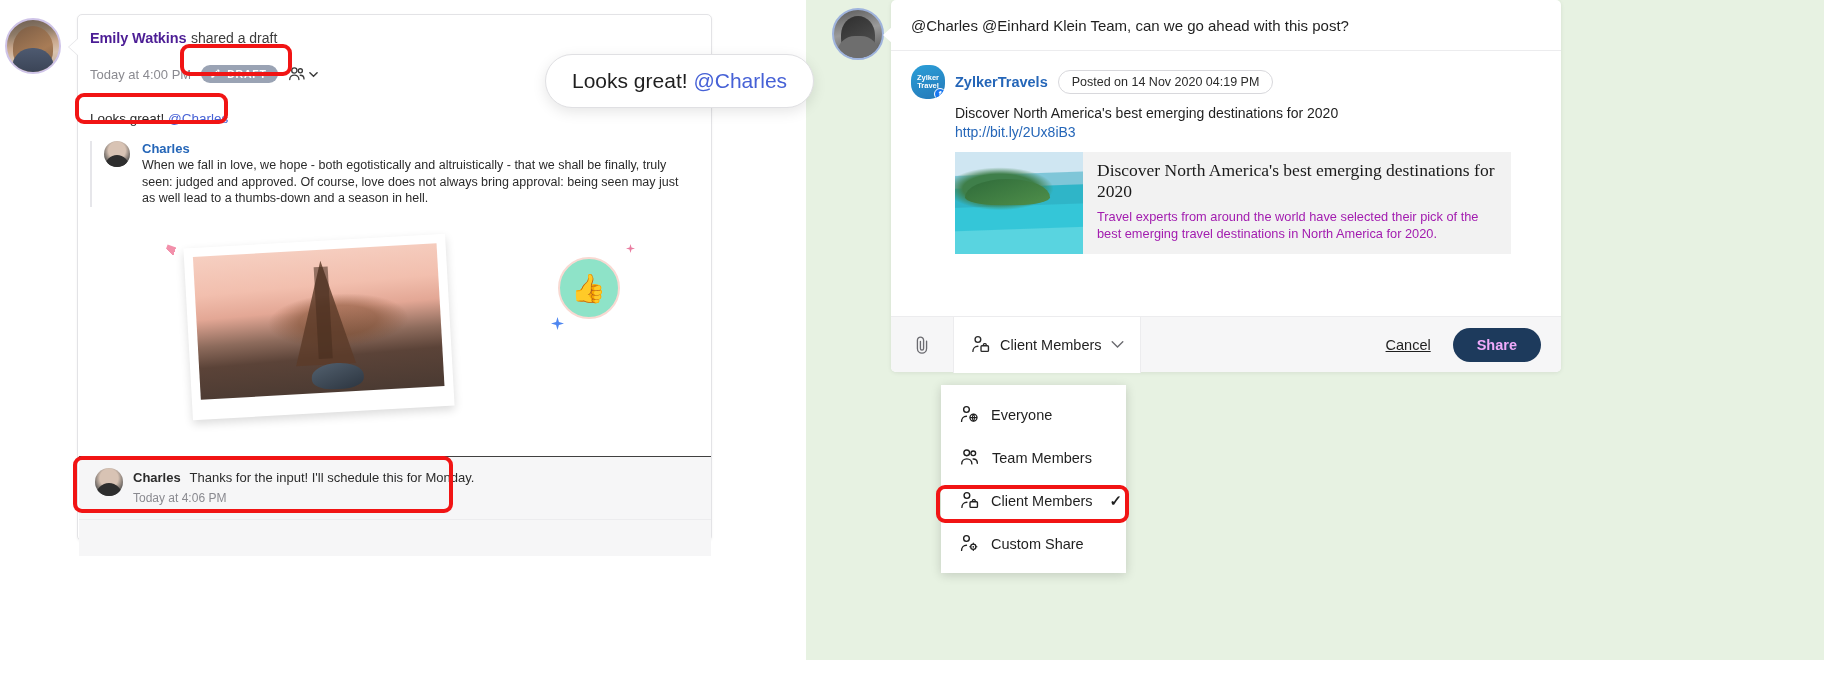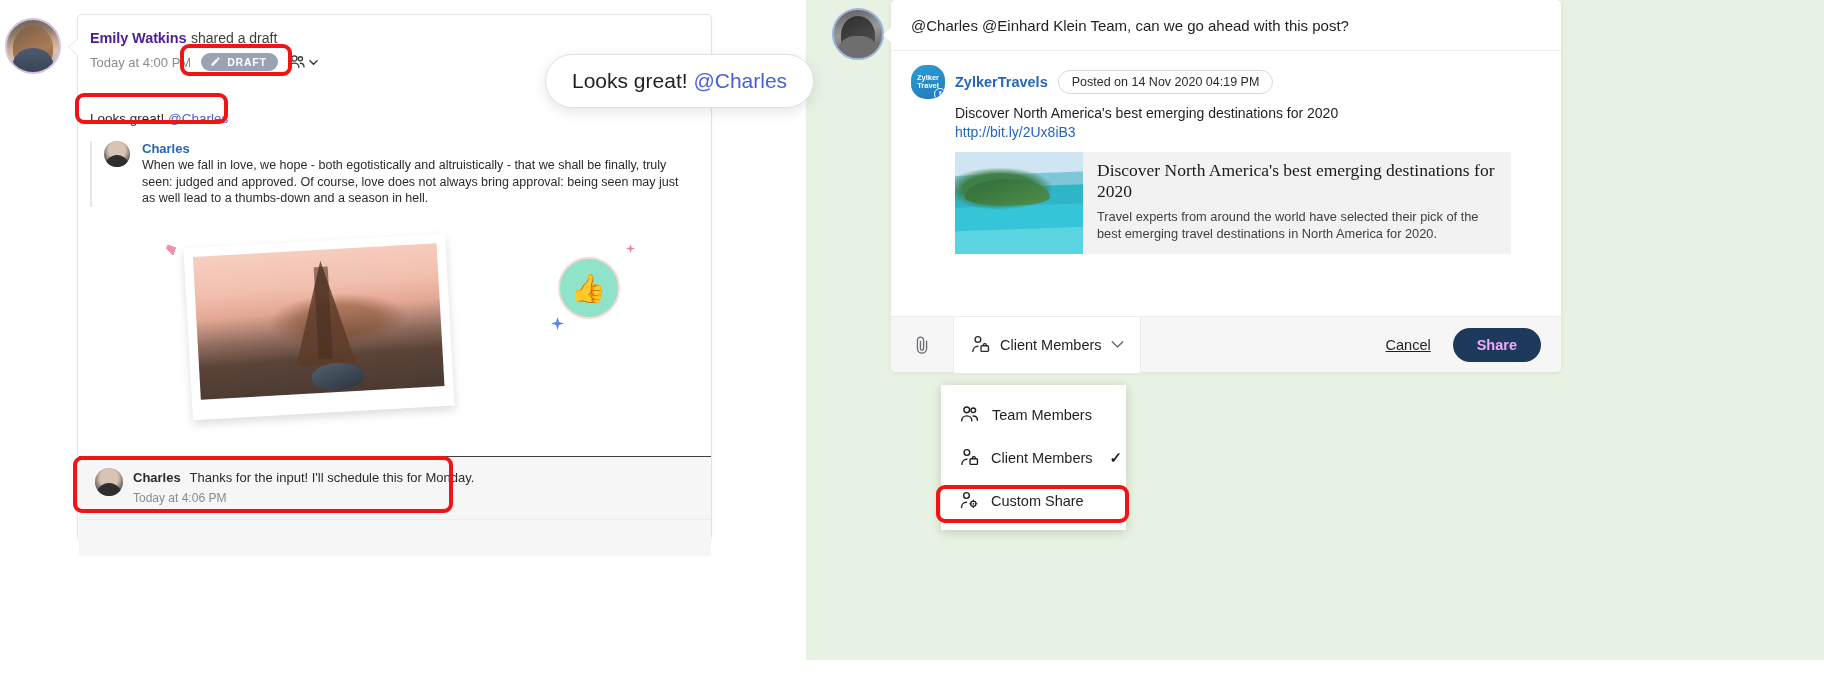--- a/index.html
+++ b/index.html
@@ -57,21 +57,21 @@
     border-top: 9px solid transparent;
     border-bottom: 9px solid transparent;
     border-right: 10px solid #ffffff;
     filter: drop-shadow(-1px 0 0 #e3e3e6);
     z-index: 4;
   }
 
   .msg-head { position:absolute; left:12px; top:14px; width:600px; }
   .author-name { font-size: 14.5px; font-weight: bold; color:#4c1d95; letter-spacing:-.1px; }
   .author-action { font-size: 14px; color:#3c3c3c; }
-  .time-row { margin-top: 6px; display:flex; align-items:center; gap:10px; }
+  .time-row { margin-top: 18px; display:flex; align-items:center; gap:10px; }
   .time-text { font-size: 13px; color:#8a8a90; }
   .draft-pill {
     display:inline-flex; align-items:flex-start; gap:6px;
     background:#9aa3b4; color:#ffffff;
     border-radius: 11px; padding: 3px 11px 3px 9px;
     font-size: 10.5px; font-weight: bold; letter-spacing:.8px;
   }
   .pencil-ic { width:11px; height:11px; display:block; }
   .share-aud { display:inline-flex; align-items:center; gap:2px; color:#4a4a4a; }
 
@@ -252,21 +252,21 @@
   .preview-img::after{
     content:"";position:absolute;left:8%;top:26%;width:66%;height:26%;
     background:linear-gradient(160deg,#2f6b3a,#4f8f4a);border-radius:50% 50% 40% 40%/70% 70% 30% 30%;
   }
   .preview-text{ padding:8px 12px 8px 14px; }
   .preview-title{
     font-family:"Liberation Serif", serif;
     font-size:17.5px;color:#1a1a1a;line-height:1.22;
   }
   .preview-desc{
-    margin-top:6px;font-size:12.8px;color:#404040;line-height:1.32;
+    margin-top:6px;font-size:12.8px;color:#a21caf;line-height:1.32;
   }
 
   .rc-foot{
     position:absolute;left:0;bottom:0;width:670px;height:56px;
     background:#f6f6f7;border-top:1px solid #ececee;border-radius:0 0 5px 5px;
     display:flex;align-items:center;
   }
   .clip-cell{width:62px;display:flex;align-items:center;justify-content:center;}
   .aud-cell{
     height:56px;padding:0 16px;display:flex;align-items:center;gap:9px;
@@ -444,20 +444,29 @@
 
       <div class="foot-spacer"></div>
 
       <span class="cancel-link">Cancel</span>
       <button class="share-btn">Share</button>
     </div>
   </div>
 
   <div class="dropdown">
 
+    <div class="dd-item">
+      <svg width="21" height="19" viewBox="0 0 24 22">
+        <circle cx="8.5" cy="5.2" r="3.3" fill="none" stroke="#1f1f1f" stroke-width="1.6"></circle>
+        <path d="M2.8 19c0-3.6 2.5-6 5.7-6" fill="none" stroke="#1f1f1f" stroke-width="1.6" stroke-linecap="round"></path>
+        <circle cx="16.6" cy="14.6" r="4.1" fill="none" stroke="#1f1f1f" stroke-width="1.5"></circle>
+        <path d="M12.5 14.6h8.2M16.6 10.5c1.6 2.6 1.6 5.6 0 8.2M16.6 10.5c-1.6 2.6-1.6 5.6 0 8.2" fill="none" stroke="#1f1f1f" stroke-width="1.2"></path>
+      </svg>
+      <span>Everyone</span>
+    </div>
 
     <div class="dd-item">
       <svg width="22" height="19" viewBox="0 0 24 22">
         <circle cx="8.2" cy="5.6" r="3.3" fill="none" stroke="#1f1f1f" stroke-width="1.6"></circle>
         <circle cx="15.8" cy="6.1" r="2.7" fill="none" stroke="#1f1f1f" stroke-width="1.6"></circle>
         <path d="M2.4 18.4c0-3.5 2.6-5.8 5.9-5.8s5.9 2.3 5.9 5.8" fill="none" stroke="#1f1f1f" stroke-width="1.6" stroke-linecap="round"></path>
         <path d="M15.6 12.8c2.8 0 4.9 2 4.9 4.8" fill="none" stroke="#1f1f1f" stroke-width="1.6" stroke-linecap="round"></path>
       </svg>
       <span>Team Members</span>
     </div>

